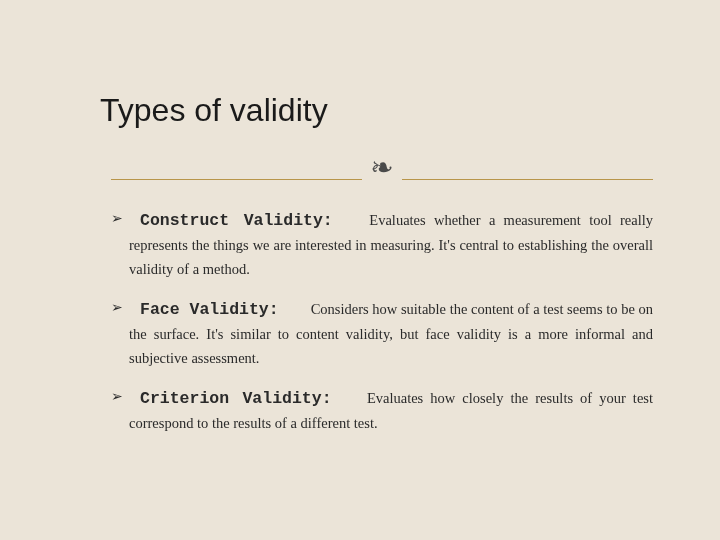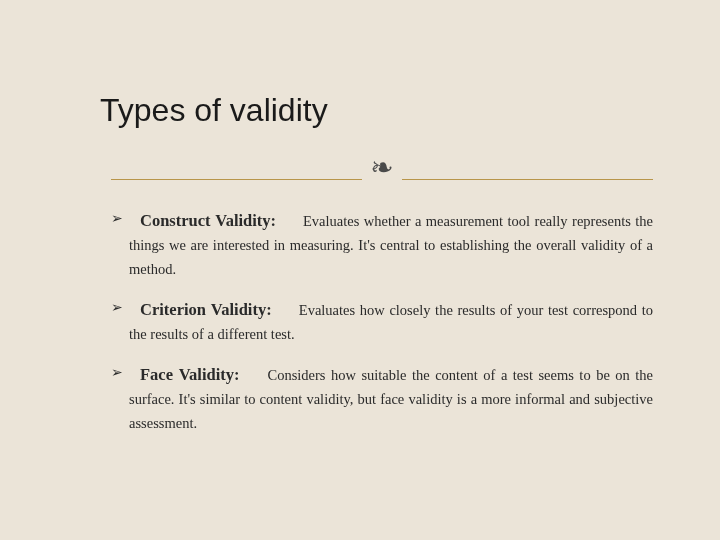--- a/index.html
+++ b/index.html
@@ -70,20 +70,21 @@
     content: "➢";
     position: absolute;
     left: 0;
     top: 0;
     font-size: 14px;
     color: #2a2a2a;
   }
   .term {
     font-weight: bold;
     font-size: 16.5px;
+    font-family: Liberation Mono, monospace;
   }
   .desc {
     font-size: 14.5px;
   }
   .item-spaced .term { letter-spacing: 0.3px; }
   .item-spaced .desc { word-spacing: 1px; }
 </style>
 </head>
 <body>
 
@@ -94,19 +95,19 @@
     <div class="line"></div>
     <div class="line-gap"></div>
     <span class="flourish">❧</span>
   </div>
 
   <ul class="items">
     <li>
       <span class="term">Construct Validity: </span><span class="desc">Evaluates whether a measurement tool really represents the things we are interested in measuring. It's central to establishing the overall validity of a method.</span>
     </li>
     <li>
-      <span class="term">Criterion Validity: </span><span class="desc">Evaluates how closely the results of your test correspond to the results of a different test.</span>
+      <span class="term">Face Validity: </span><span class="desc">Considers how suitable the content of a test seems to be on the surface. It's similar to content validity, but face validity is a more informal and subjective assessment.</span>
     </li>
     <li>
-      <span class="term">Face Validity: </span><span class="desc">Considers how suitable the content of a test seems to be on the surface. It's similar to content validity, but face validity is a more informal and subjective assessment.</span>
+      <span class="term">Criterion Validity: </span><span class="desc">Evaluates how closely the results of your test correspond to the results of a different test.</span>
     </li>
   </ul>
 </div>
 
 </body></html>

